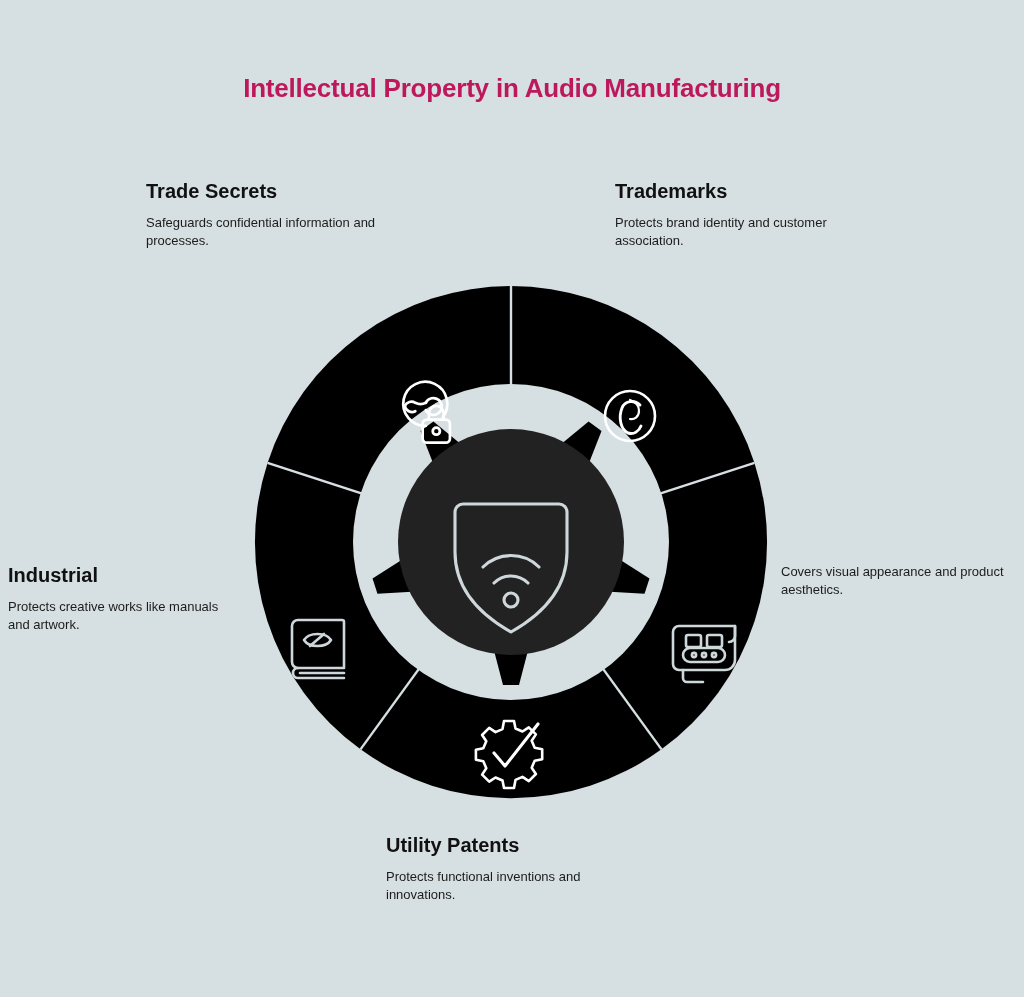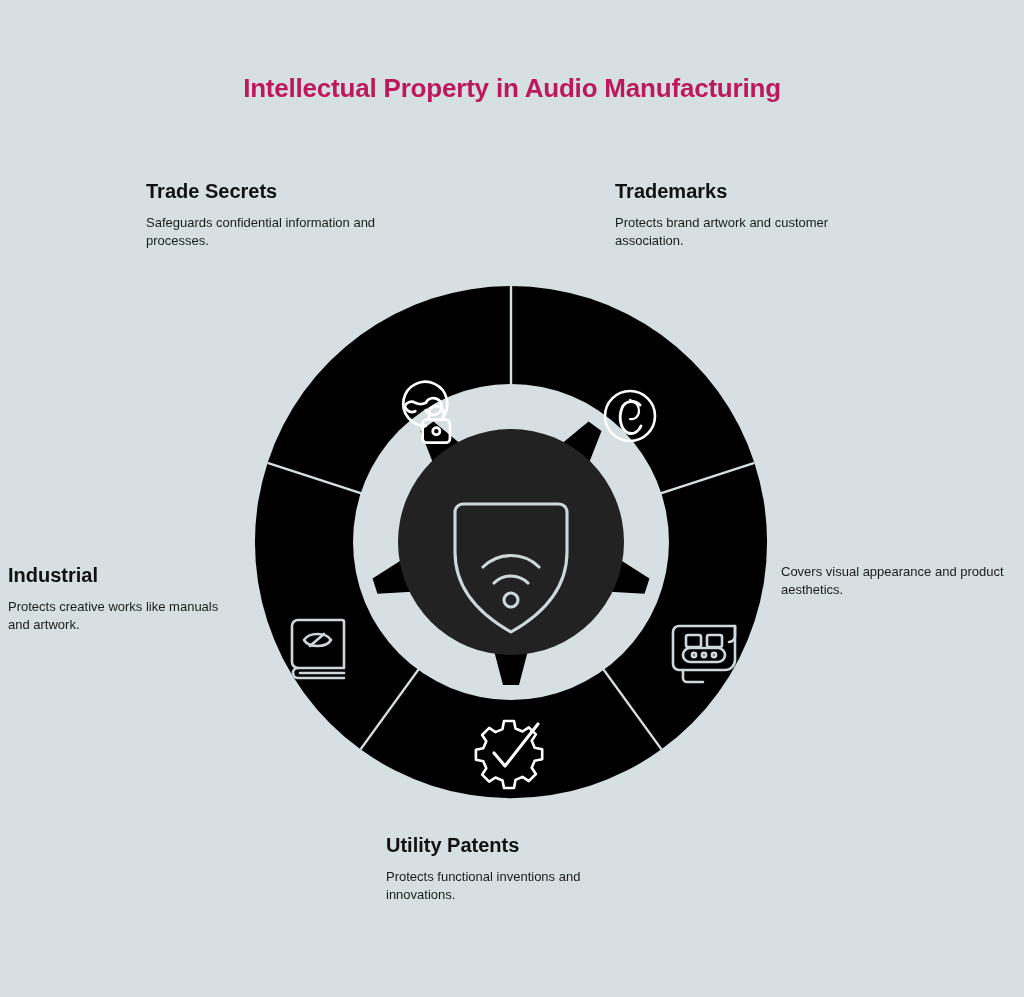--- a/index.html
+++ b/index.html
@@ -154,21 +154,21 @@
 </svg>
 </div>
 
 <div class="node" id="node-trade-secrets">
   <div class="node-title">Trade Secrets</div>
   <div class="node-desc">Safeguards confidential information and processes.</div>
 </div>
 
 <div class="node" id="node-trademarks">
   <div class="node-title">Trademarks</div>
-  <div class="node-desc">Protects brand artwork and customer association.</div>
+  <div class="node-desc">Protects brand identity and customer association.</div>
 </div>
 
 <div class="node" id="node-industrial">
   <div class="node-desc">Covers visual appearance and product aesthetics.</div>
 </div>
 
 <div class="node" id="node-utility-patents">
   <div class="node-title">Utility Patents</div>
   <div class="node-desc">Protects functional inventions and innovations.</div>
 </div>

